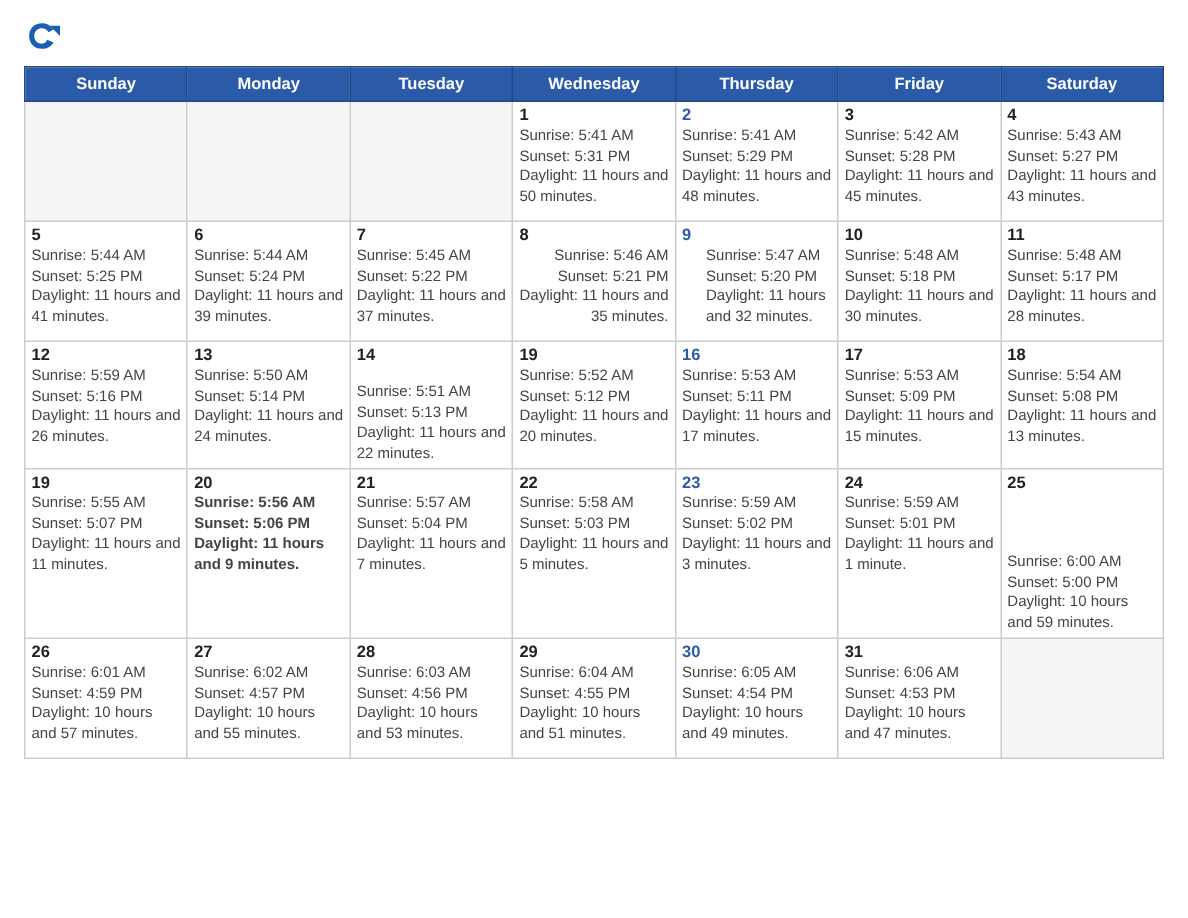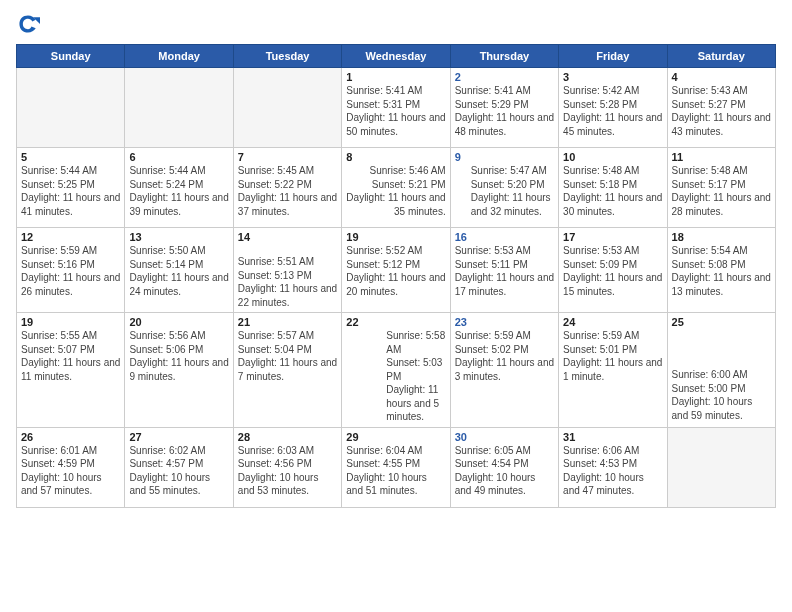--- a/index.html
+++ b/index.html
@@ -258,33 +258,33 @@
         </tr>
         <tr>
           <td>
             <span class="day-num">19</span>
             <div class="day-info" style="white-space: pre-line;">Sunrise: 5:55 AM
 Sunset: 5:07 PM
 Daylight: 11 hours and 11 minutes.</div>
           </td>
           <td>
             <span class="day-num">20</span>
-            <div class="day-info" style="white-space: pre-line;">Sunrise: 5:56 AM
+            <div class="day-info" style="white-space: pre-line; font-weight: bold;">Sunrise: 5:56 AM
 Sunset: 5:06 PM
 Daylight: 11 hours and 9 minutes.</div>
           </td>
           <td>
             <span class="day-num">21</span>
             <div class="day-info" style="white-space: pre-line;">Sunrise: 5:57 AM
 Sunset: 5:04 PM
 Daylight: 11 hours and 7 minutes.</div>
           </td>
           <td>
             <span class="day-num">22</span>
-            <div class="day-info" style="white-space: pre-line; margin-left: 40px;">Sunrise: 5:58 AM
+            <div class="day-info" style="white-space: pre-line;">Sunrise: 5:58 AM
 Sunset: 5:03 PM
 Daylight: 11 hours and 5 minutes.</div>
           </td>
           <td class="thursday">
             <span class="day-num">23</span>
             <div class="day-info" style="white-space: pre-line;">Sunrise: 5:59 AM
 Sunset: 5:02 PM
 Daylight: 11 hours and 3 minutes.</div>
           </td>
           <td>

